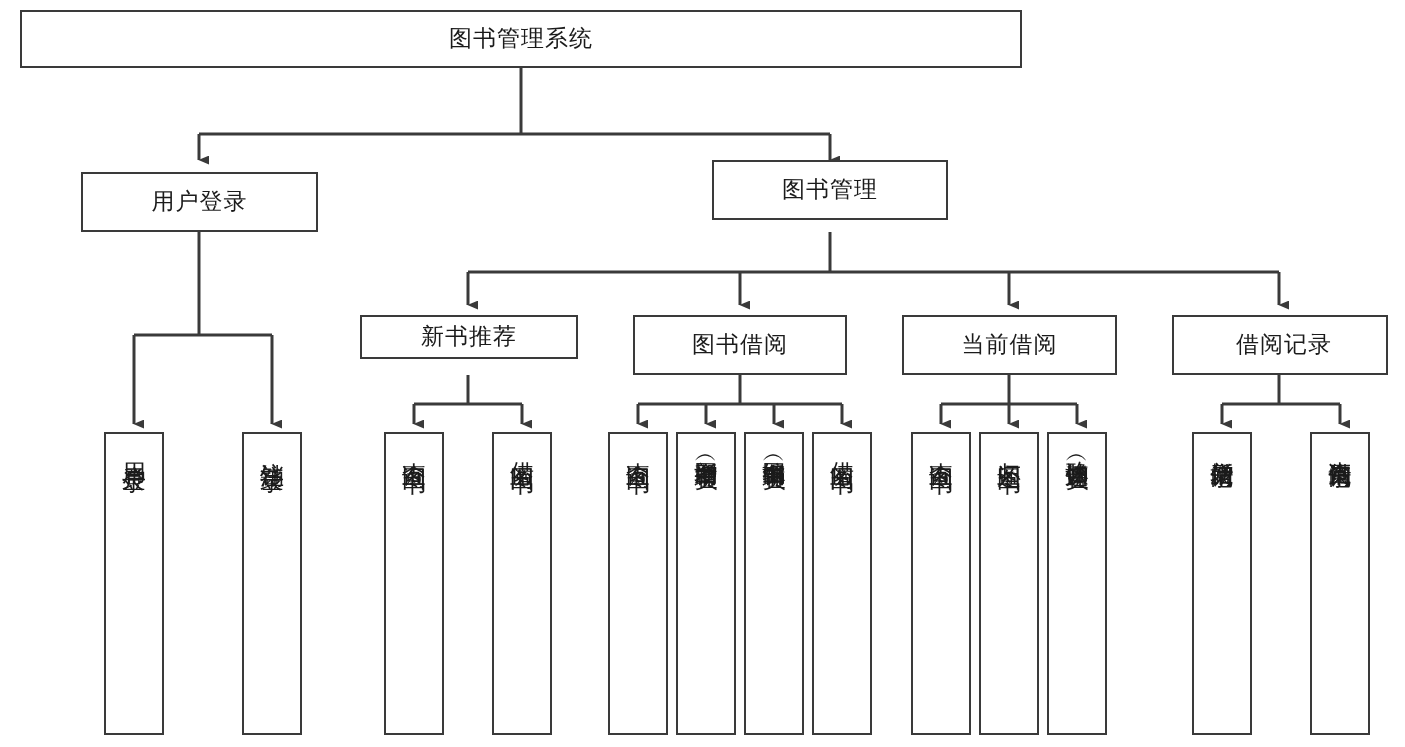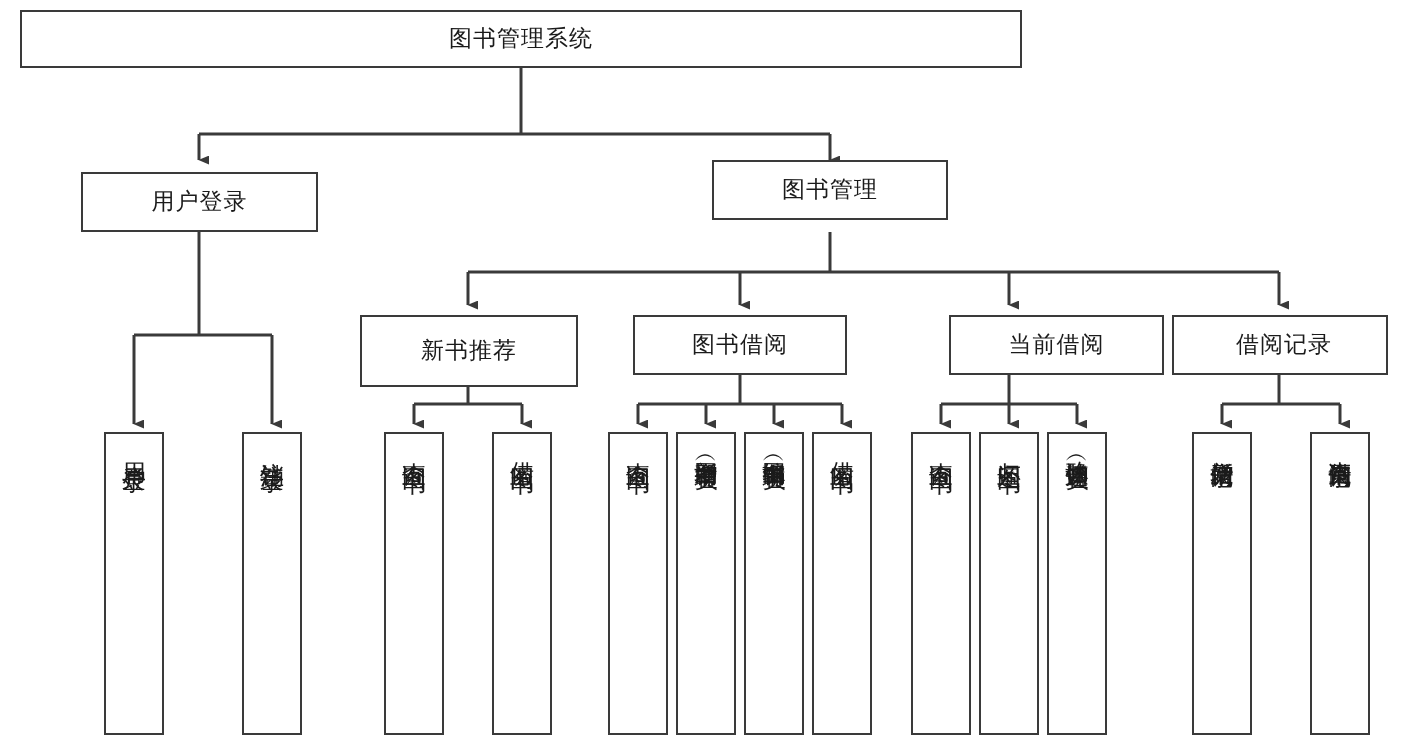--- a/index.html
+++ b/index.html
@@ -137,27 +137,27 @@
     <span class="lbl">图书管理系统</span>
   </div>
 
   <div class="node h" style="left:81px; top:172px; width:237px; height:60px;">
     <span class="lbl">用户登录</span>
   </div>
   <div class="node h" style="left:712px; top:160px; width:236px; height:60px;">
     <span class="lbl">图书管理</span>
   </div>
 
-  <div class="node h" style="left:360px; top:315px; width:218px; height:72px;">
+  <div class="node h" style="left:360px; top:315px; width:218px; height:44px;">
     <span class="lbl">新书推荐</span>
   </div>
   <div class="node h" style="left:633px; top:315px; width:214px; height:60px;">
     <span class="lbl">图书借阅</span>
   </div>
-  <div class="node h" style="left:902px; top:315px; width:215px; height:60px;margin-left:47px;">
+  <div class="node h" style="left:902px; top:315px; width:215px; height:60px;">
     <span class="lbl">当前借阅</span>
   </div>
   <div class="node h" style="left:1172px; top:315px; width:216px; height:60px;padding-left:8px;">
     <span class="lbl">借阅记录</span>
   </div>
 
   <div class="node v" style="left:104px; top:432px; width:60px; height:303px;">
     <span class="lbl">用户登录</span>
   </div>
   <div class="node v" style="left:242px; top:432px; width:60px; height:303px;">

